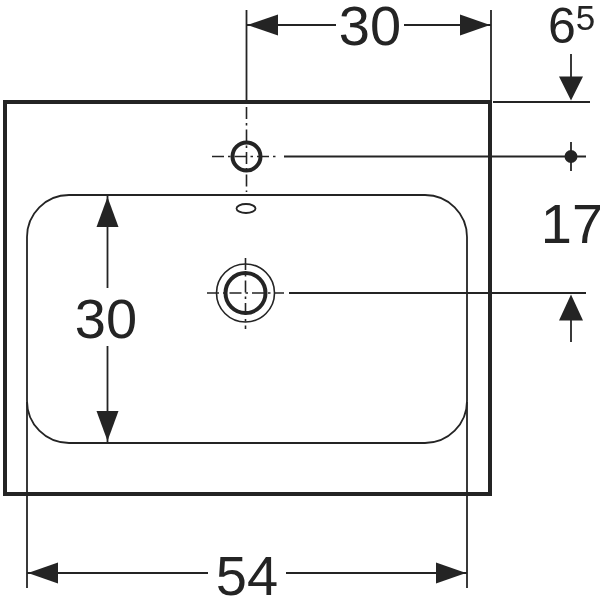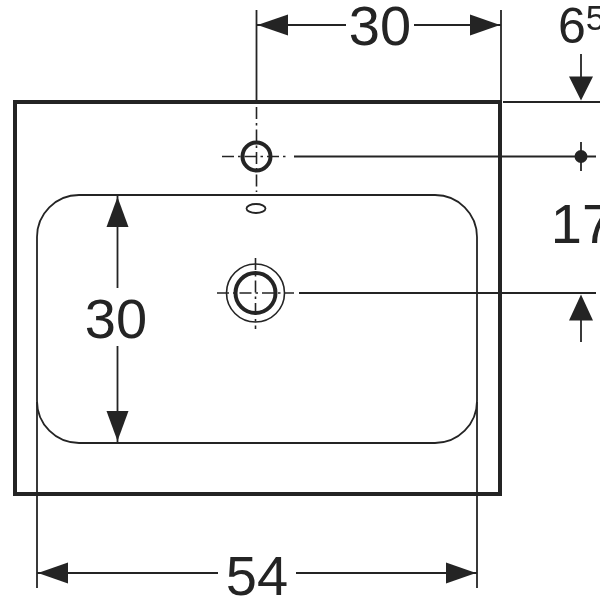--- a/index.html
+++ b/index.html
@@ -8,21 +8,20 @@
     background: #ffffff;
     width: 600px;
     height: 600px;
     overflow: hidden;
   }
   .stage {
     position: relative;
     width: 556px;
     height: 600px;
     background: #ffffff;
-    padding-left: 10px;
   }
   svg { display: block; }
   .thick { stroke: #242424; stroke-width: 4; fill: none; }
   .thin  { stroke: #242424; stroke-width: 1.8; fill: none; }
   .hair  { stroke: #242424; stroke-width: 1.6; fill: none; }
   .cline { stroke: #242424; stroke-width: 1.6; fill: none; stroke-dasharray: 12 4 2.5 4; }
   .arrow { fill: #242424; stroke: none; }
   .dim-text {
     font-family: "Liberation Sans", "DejaVu Sans", sans-serif;
     font-size: 56px;

